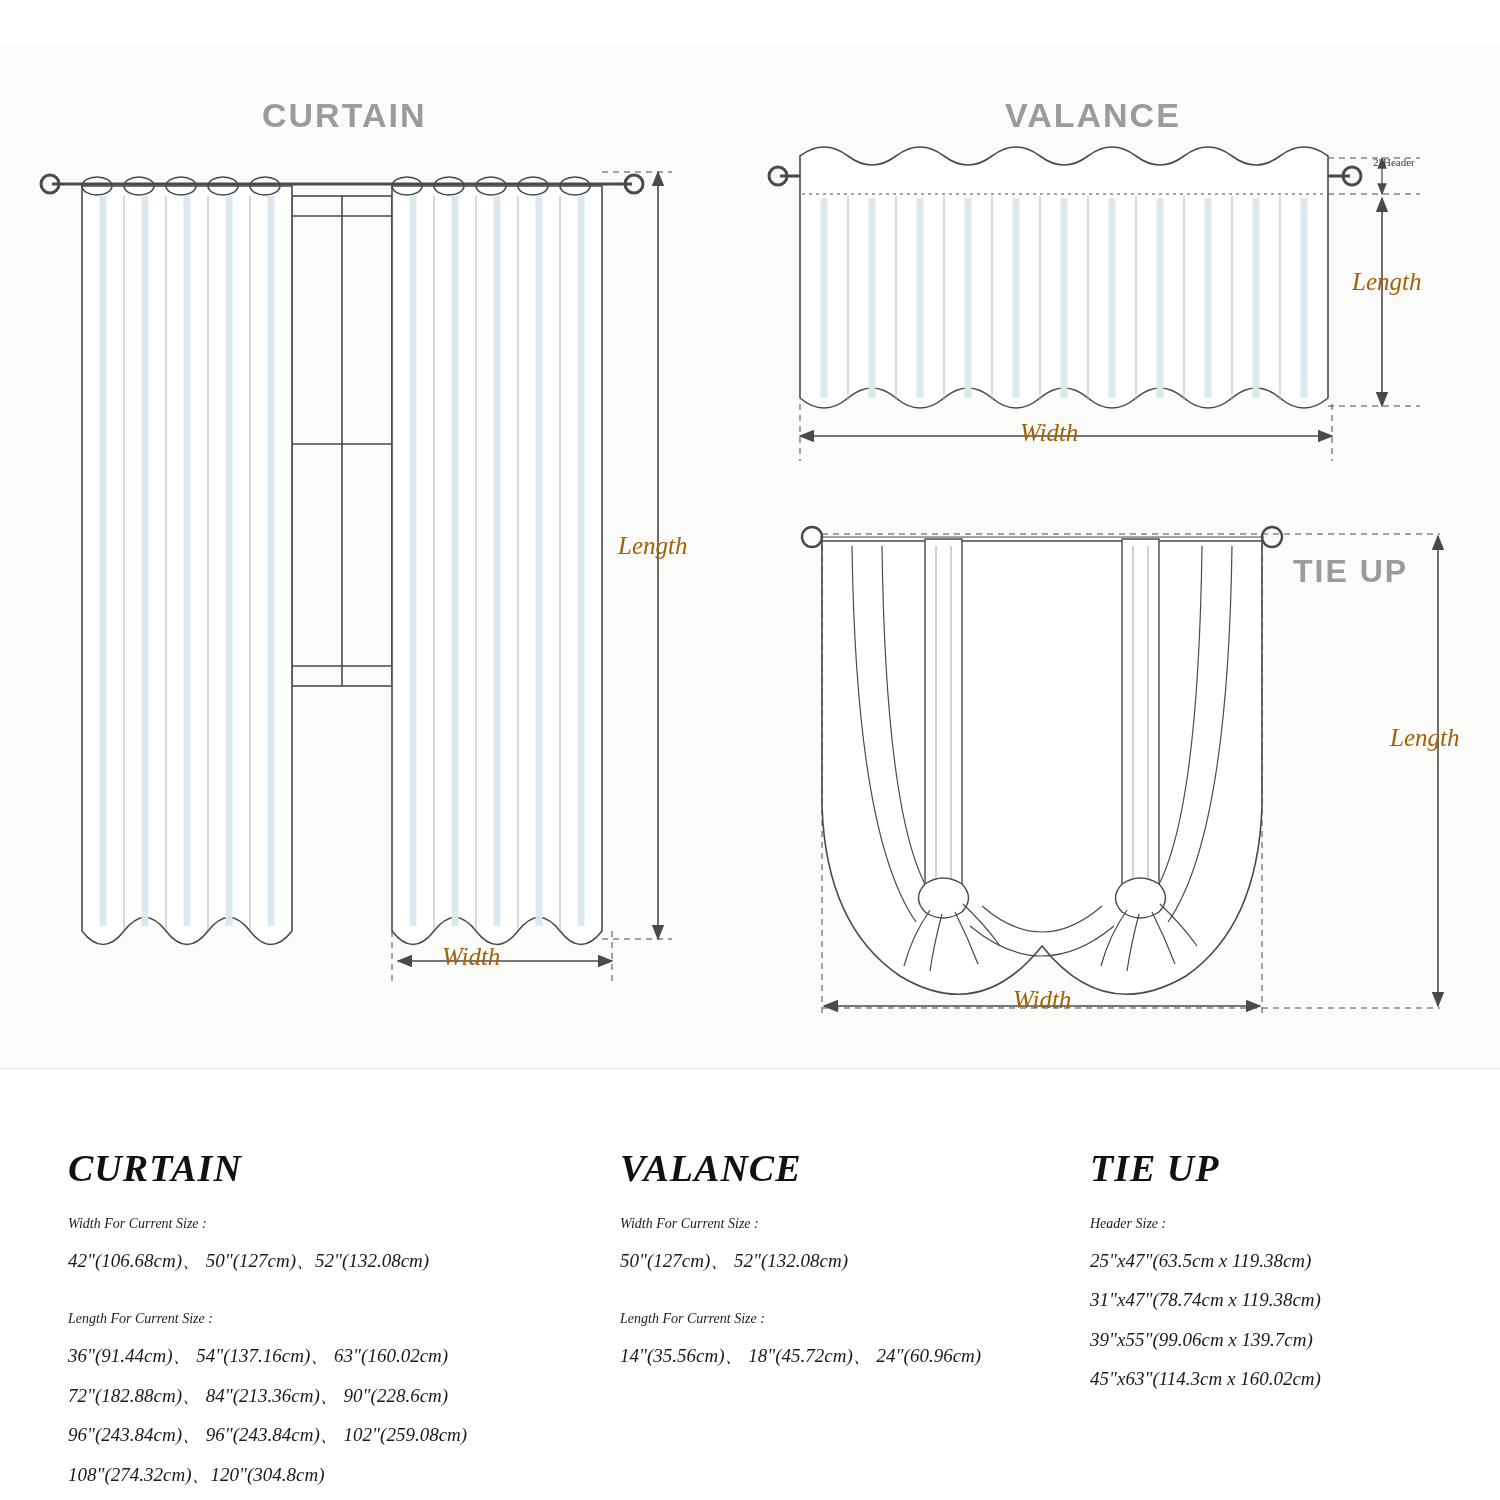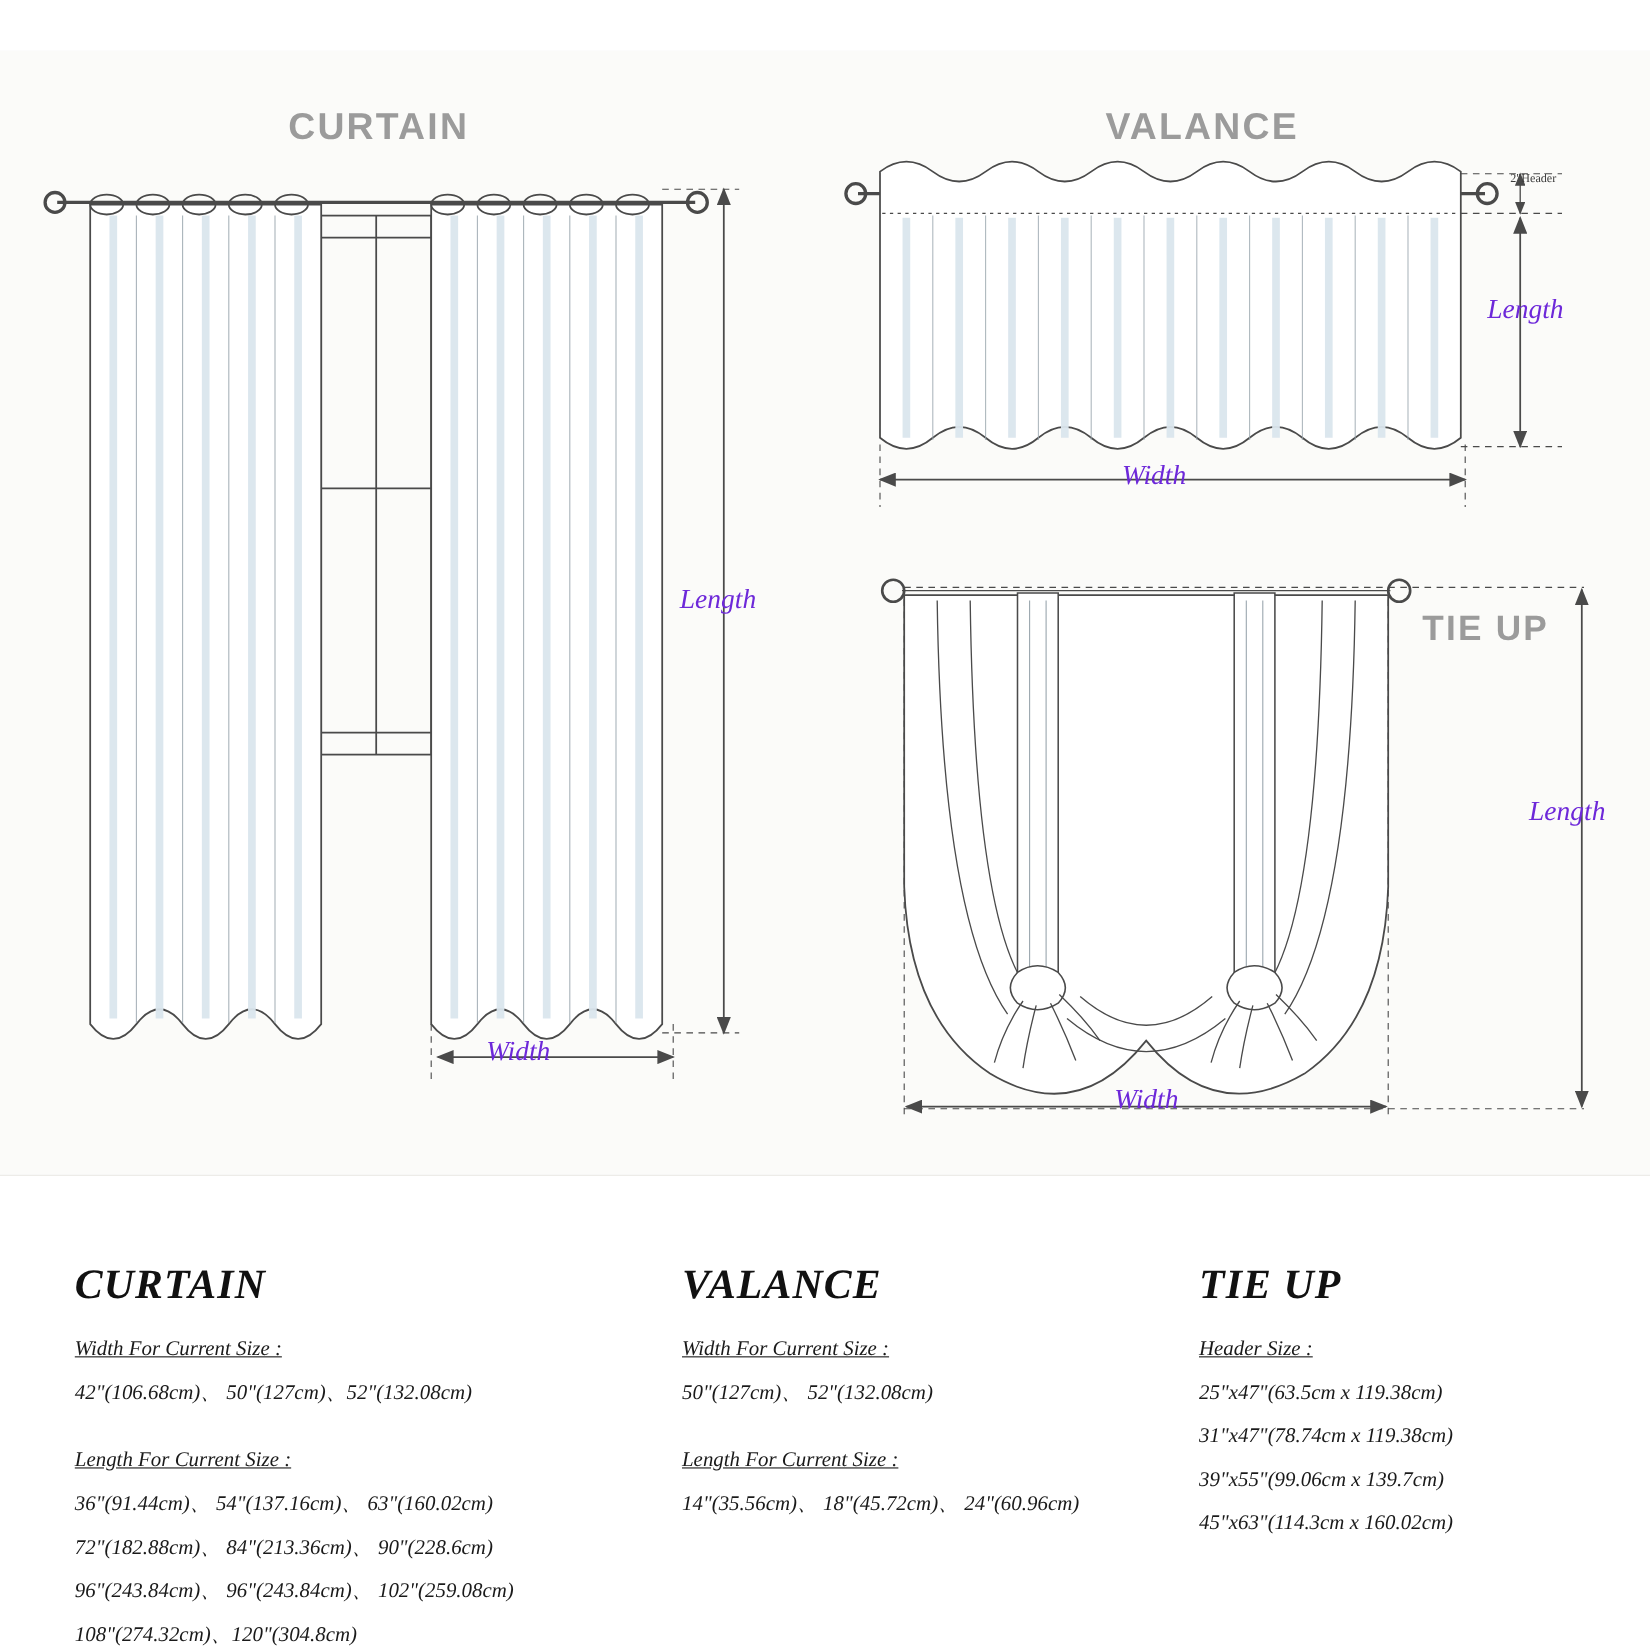--- a/index.html
+++ b/index.html
@@ -42,21 +42,21 @@
   }
   #title-curtain { left: 262px; top: 50px; font-size: 34px; }
   #title-valance { left: 1005px; top: 50px; font-size: 34px; }
   #title-tieup   { left: 1293px; top: 507px; font-size: 32px; }
 
   .dim-label {
     position: absolute;
     font-family: "Liberation Serif", serif;
     font-style: italic;
     font-size: 25px;
-    color: #6d28d9;
+    color: #a16207;
   }
   .small-label {
     position: absolute;
     font-family: "Liberation Serif", serif;
     font-size: 11px;
     color: #3b3b3b;
   }
 
   
   .spec-col {
@@ -72,24 +72,23 @@
     font-weight: bold;
     font-style: italic;
     font-size: 38px;
     color: #111111;
     letter-spacing: 1px;
     margin: 0 0 26px 0;
   }
   .spec-sub {
     font-family: "Liberation Serif", serif;
     font-style: italic;
-    font-size: 19px;
+    font-size: 14px;
     color: #1a1a1a;
     margin: 0 0 14px 0;
-    text-decoration: underline;
   }
   .spec-line {
     font-family: "Liberation Serif", serif;
     font-style: italic;
     font-size: 19px;
     color: #1a1a1a;
     margin: 0 0 10px 0;
     line-height: 1.55;
   }
   .gap { height: 26px; }

